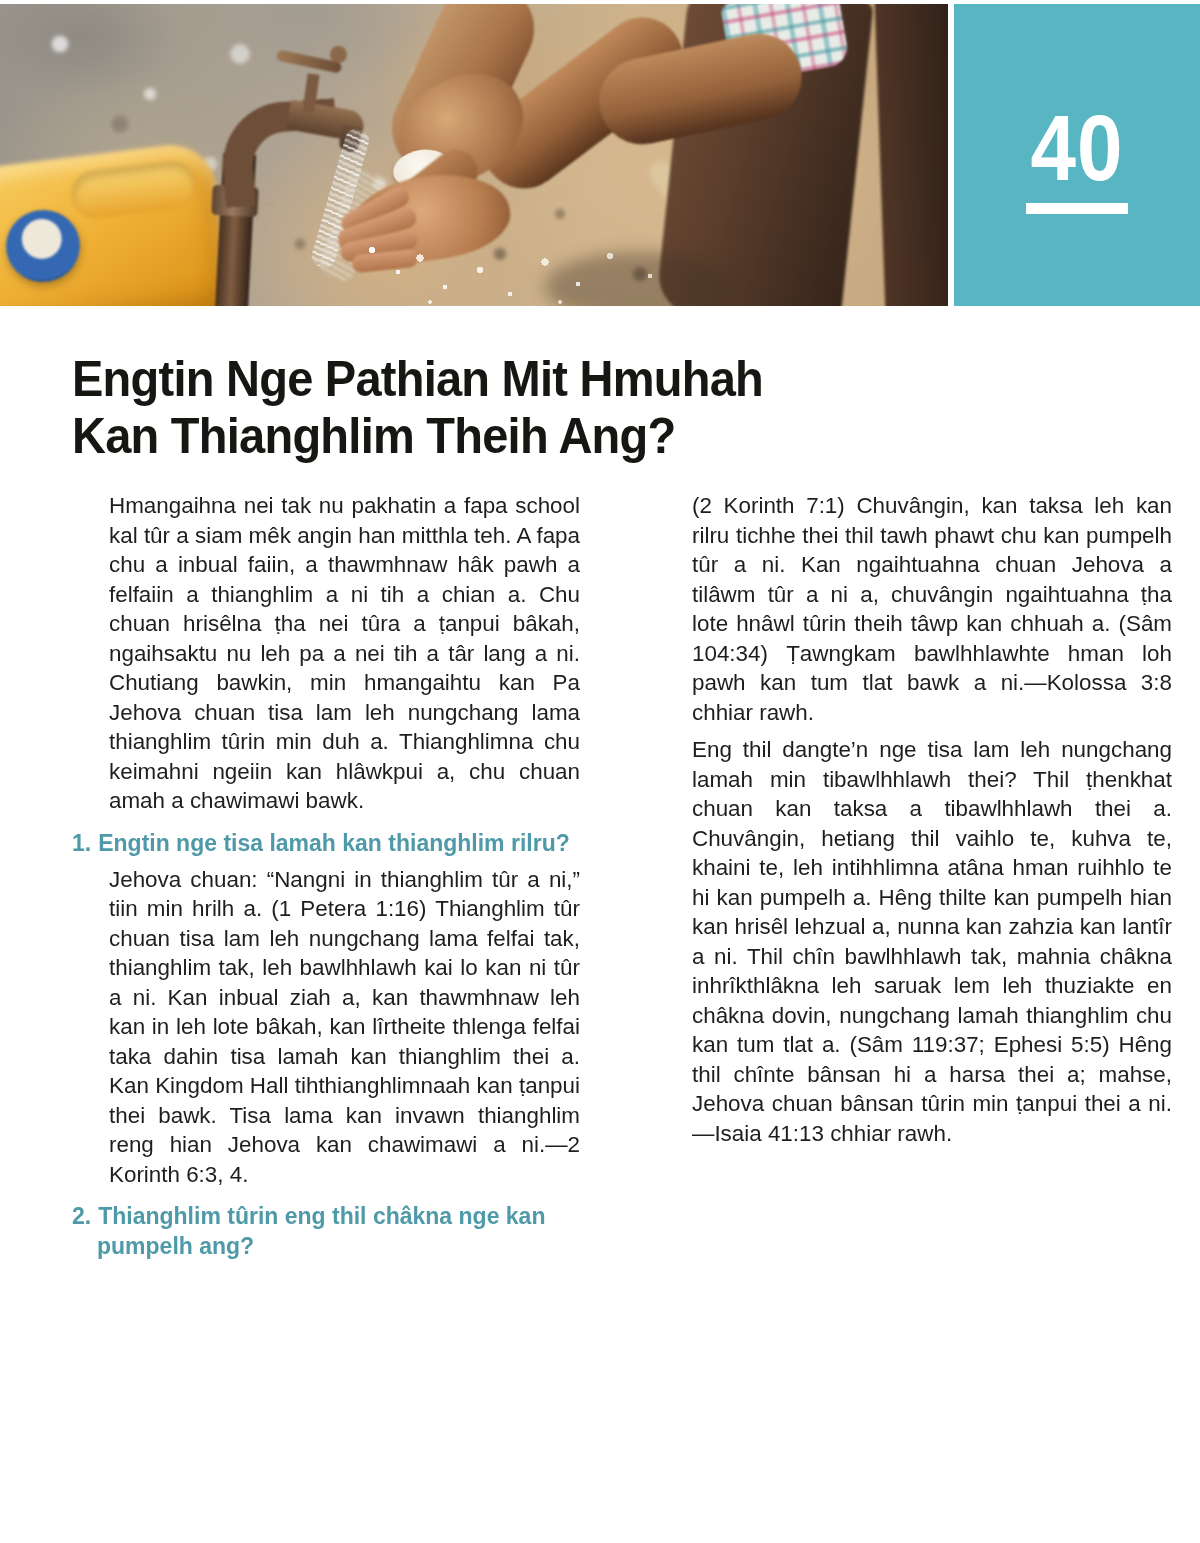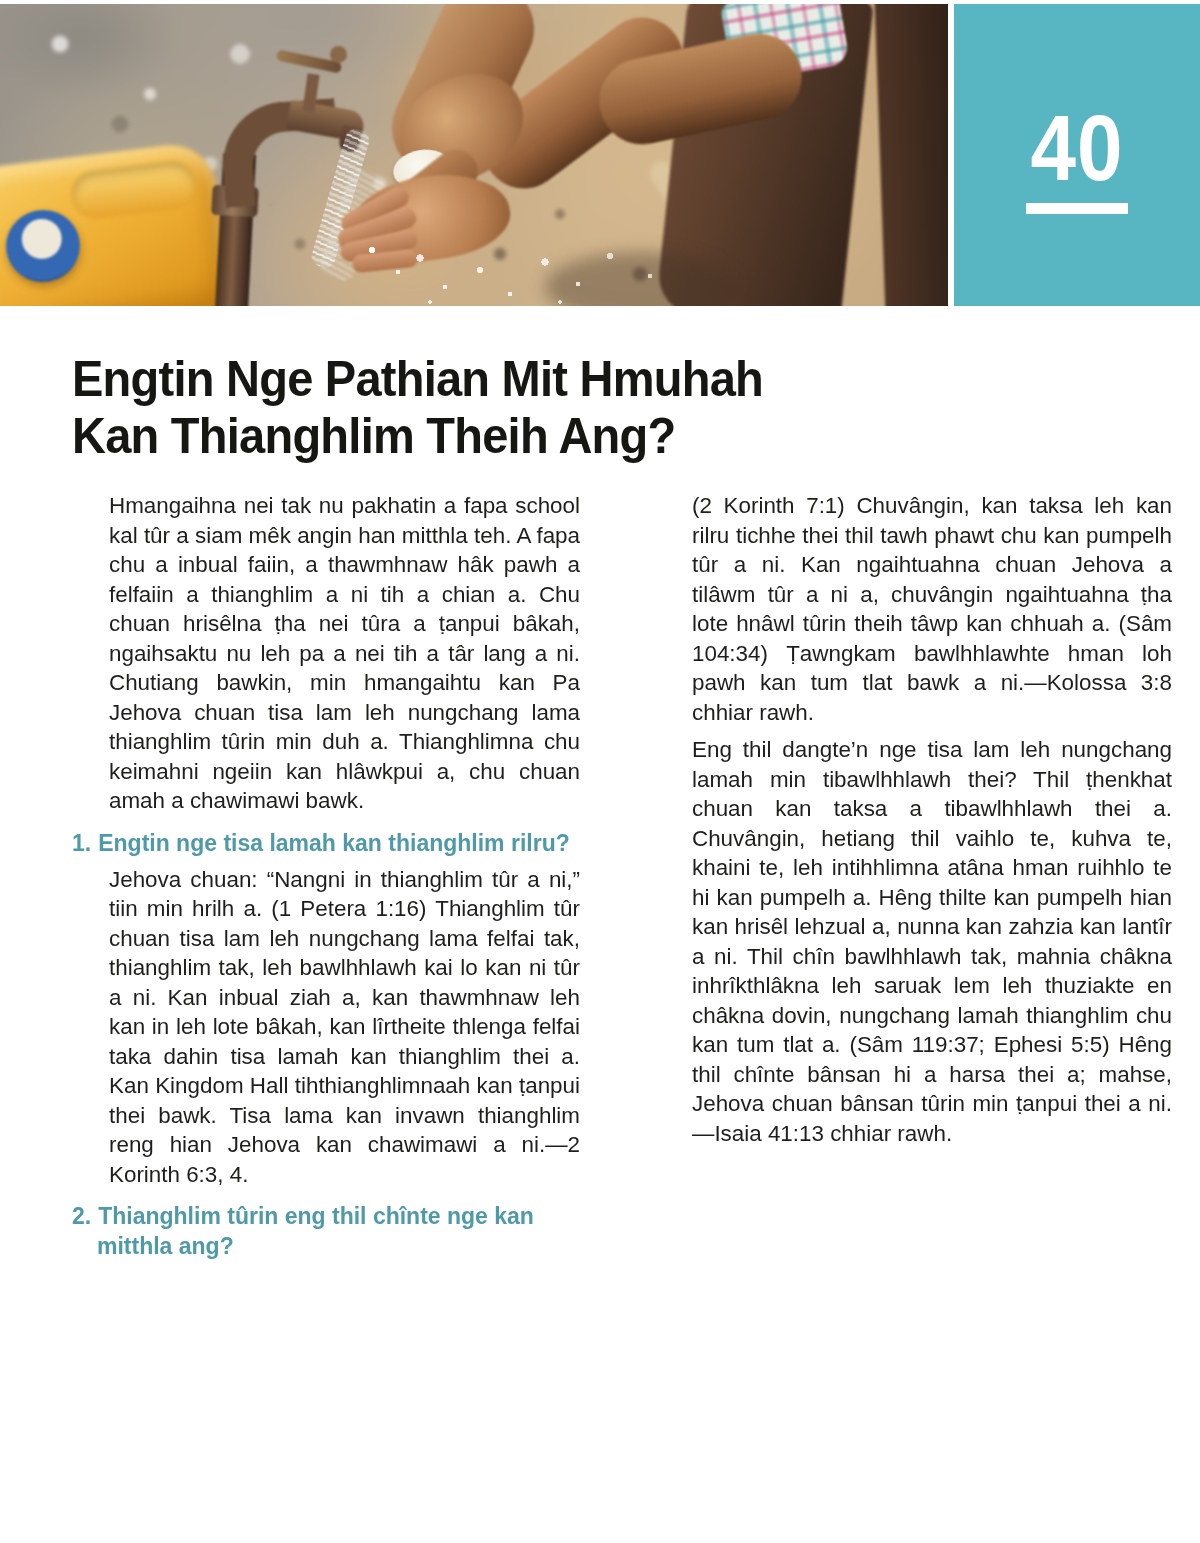--- a/index.html
+++ b/index.html
@@ -193,20 +193,20 @@
   <div>Kan Thianghlim Theih Ang?</div>
 </div>
 
 <div class="abs col col-left">
   <p class="body jpara">Hmangaihna nei tak nu pakhatin a fapa school kal tûr a siam mêk angin han mitthla teh. A fapa chu a inbual faiin, a thawmhnaw hâk pawh a felfaiin a thianghlim a ni tih a chian a. Chu chuan hrisêlna ṭha nei tûra a ṭanpui bâkah, ngaihsaktu nu leh pa a nei tih a târ lang a ni. Chutiang bawkin, min hmangaihtu kan Pa Jehova chuan tisa lam leh nungchang lama thianghlim tûrin min duh a. Thianghlimna chu keimahni ngeiin kan hlâwkpui a, chu chuan amah a chawimawi bawk.</p>
 
   <p class="subhead"><span class="qnum">1.</span><span>Engtin nge tisa lamah kan thianghlim rilru?</span></p>
 
   <p class="body jpara"><span>Jehova chuan: </span><b>“Nangni in thianghlim tûr a ni,”</b><span> tiin min hrilh a. (1 Petera 1:16) Thianghlim tûr chuan tisa lam leh nungchang lama felfai tak, thianghlim tak, leh bawlhhlawh kai lo kan ni tûr a ni. Kan inbual ziah a, kan thawmhnaw leh kan in leh lote bâkah, kan lîrtheite thlenga felfai taka dahin tisa lamah kan thianghlim thei a. Kan Kingdom Hall tihthianghlimnaah kan ṭanpui thei bawk. Tisa lama kan invawn thianghlim reng hian Jehova kan chawimawi a ni.—2 Korinth 6:3, 4.</span></p>
 
-  <p class="subhead"><span class="qnum">2.</span><span>Thianghlim tûrin eng thil chînte nge kan mitthla ang?</span></p>
+  <p class="subhead"><span class="qnum">2.</span><span>Thianghlim tûrin eng thil châkna nge kan pumpelh ang?</span></p>
 
 </div>
 
 <div class="abs col col-right">
   <p class="jpara">(2 Korinth 7:1) Chuvângin, kan taksa leh kan rilru tichhe thei thil tawh phawt chu kan pumpelh tûr a ni. Kan ngaihtuahna chuan Jehova a tilâwm tûr a ni a, chuvângin ngaihtuahna ṭha lote hnâwl tûrin theih tâwp kan chhuah a. (Sâm 104:34) Ṭawngkam bawlhhlawhte hman loh pawh kan tum tlat bawk a ni.—Kolossa 3:8 chhiar rawh.</p>
   <p class="jpara">Eng thil dangte’n nge tisa lam leh nungchang lamah min tibawlhhlawh thei? Thil ṭhenkhat chuan kan taksa a tibawlhhlawh thei a. Chuvângin, hetiang thil vaihlo te, kuhva te, khaini te, leh intihhlimna atâna hman ruihhlo te hi kan pumpelh a. Hêng thilte kan pumpelh hian kan hrisêl lehzual a, nunna kan zahzia kan lantîr a ni. Thil chîn bawlhhlawh tak, mahnia châkna inhrîkthlâkna leh saruak lem leh thuziakte en châkna dovin, nungchang lamah thianghlim chu kan tum tlat a. (Sâm 119:37; Ephesi 5:5) Hêng thil chînte bânsan hi a harsa thei a; mahse, Jehova chuan bânsan tûrin min ṭanpui thei a ni.—Isaia 41:13 chhiar rawh.</p>
 </div>
 
 </body></html>

